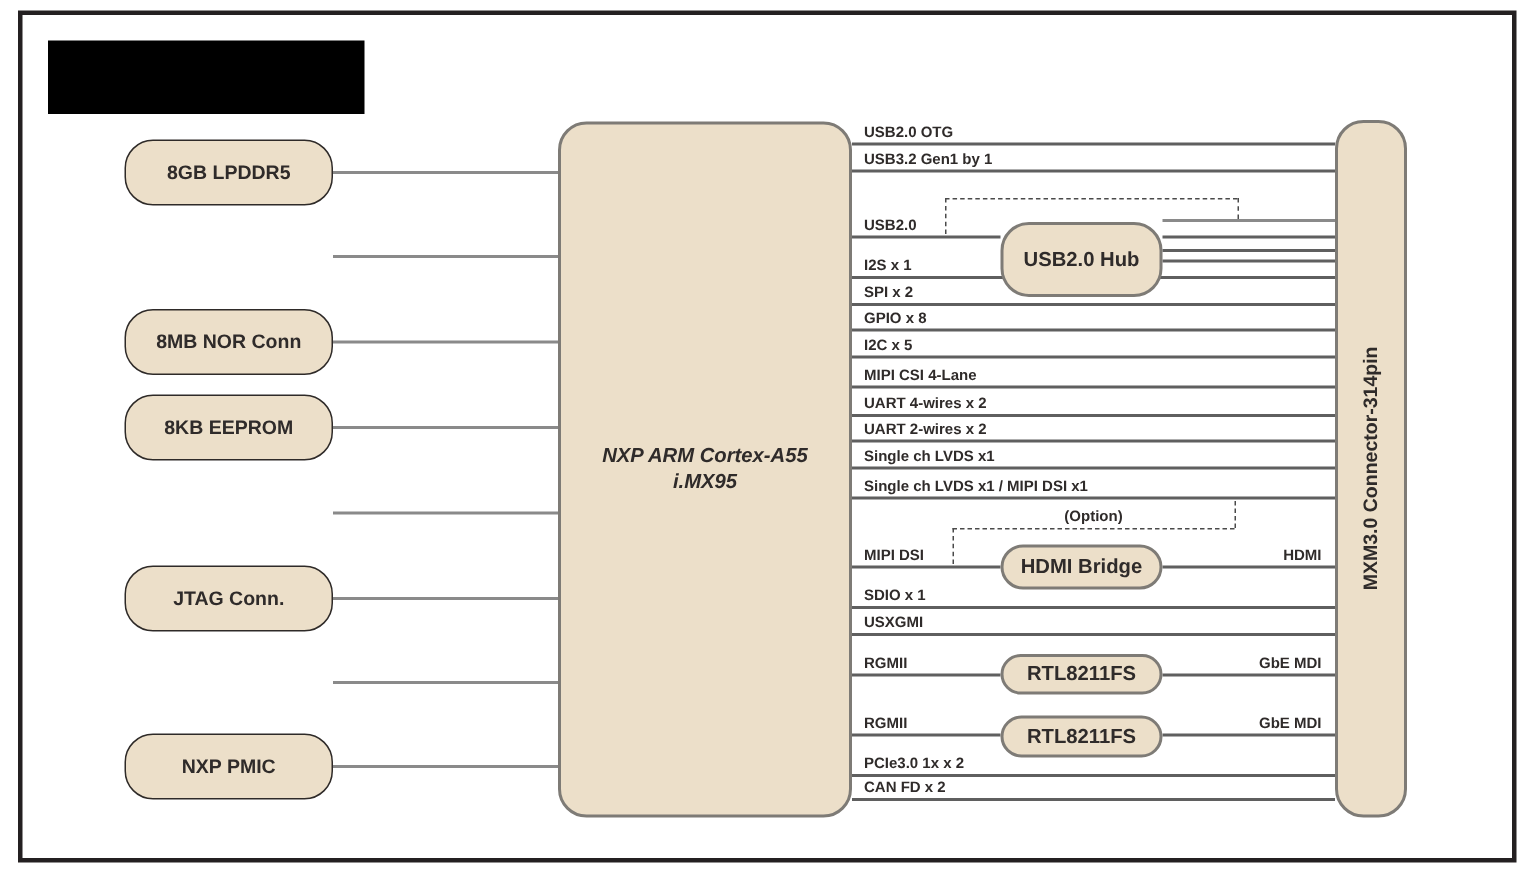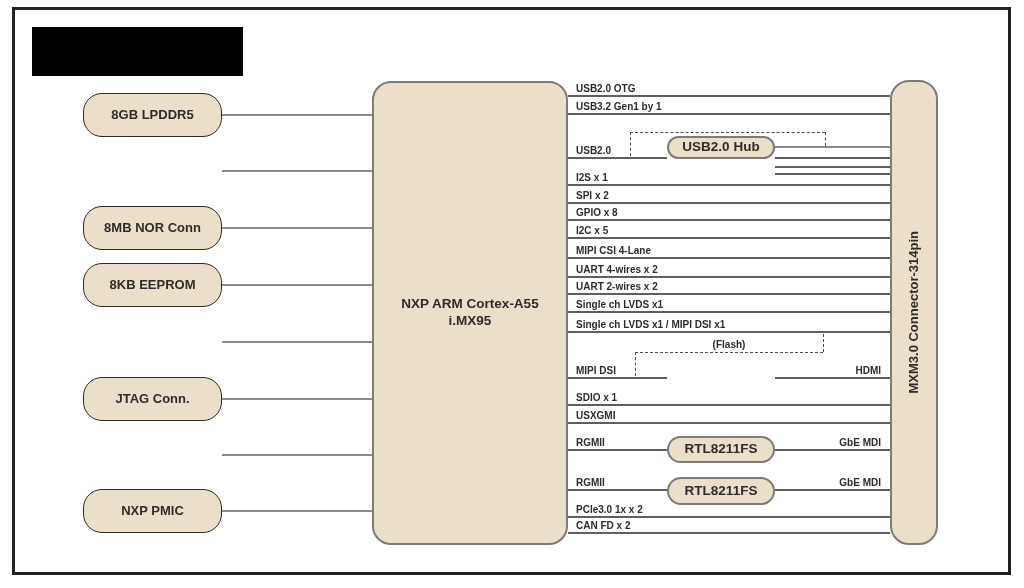--- a/index.html
+++ b/index.html
@@ -31,21 +31,21 @@
   .rightlabel{
     position:absolute;right:143px;font-size:10px;font-weight:600;height:13px;line-height:13px;
     text-align:right;white-space:nowrap;
   }
   .optlabel{
     position:absolute;font-size:10px;font-weight:600;height:13px;line-height:13px;
     text-align:center;white-space:nowrap;
   }
   .dashh{position:absolute;border-top:1.6px dashed var(--dash,#4a4a4a);height:0;}
   .dashv{position:absolute;border-left:1.6px dashed var(--dash,#4a4a4a);width:0;}
-  #soc{left:372px;top:81px;width:196px;height:464px;font-size:13.5px;}
+  #soc{left:372px;top:81px;width:196px;height:464px;font-size:13.5px;font-style:italic;}
   #connector{left:890px;top:80px;width:48px;height:465px;}
   #connector .vtext{
     writing-mode:vertical-rl;transform:rotate(180deg);
     font-weight:600;font-size:13px;white-space:nowrap;
   }
 </style>
 </head>
 <body>
 
 <div id="stage" style="--box-fill: #ecdfc9; --box-border-dark: #2e2a28; --box-border-gray: #7e7b76; --line-gray: #8a8a8a; --line-dark: #5f5f5f; --dash: #4a4a4a; --frame: #242021; --text: #2f2b2a; --logo-fill: #000000;">
@@ -112,38 +112,41 @@
 
   <div class="hline" style="left:568px;top:377px;width:99px"></div>
   <div class="hline" style="left:775px;top:377px;width:115px"></div>
 
   <div class="hline" style="left:568px;top:449px;width:99px"></div>
   <div class="hline" style="left:775px;top:449px;width:115px"></div>
 
   <div class="hline" style="left:568px;top:489px;width:99px"></div>
   <div class="hline" style="left:775px;top:489px;width:115px"></div>
 
-  <div class="box chipbox" style="top:136px;height:23px">
+  <div class="box chipbox" style="top:148px;height:50px">
       <span>USB2.0 Hub</span>
+    </div>
+  <div class="box chipbox" style="top:363px;height:30px">
+      <span>HDMI Bridge</span>
     </div>
   <div class="box chipbox" style="top:436px;height:27px">
       <span>RTL8211FS</span>
     </div>
   <div class="box chipbox" style="top:477px;height:28px">
       <span>RTL8211FS</span>
     </div>
 
   <div class="dashh" style="left:630px;top:132px;width:195px"></div>
   <div class="dashv" style="left:630px;top:132px;height:24px"></div>
   <div class="dashv" style="left:825px;top:132px;height:14px"></div>
 
   <div class="dashh" style="left:635px;top:352px;width:188px"></div>
   <div class="dashv" style="left:635px;top:352px;height:24px"></div>
   <div class="dashv" style="left:823px;top:334px;height:18px"></div>
-  <div class="optlabel" style="left:635px;width:188px;top:338px">(Flash)</div>
+  <div class="optlabel" style="left:635px;width:188px;top:338px">(Option)</div>
 
   <div class="buslabel" style="top:82px">USB2.0 OTG</div>
   <div class="buslabel" style="top:100px">USB3.2 Gen1 by 1</div>
   <div class="buslabel" style="top:144px">USB2.0</div>
   <div class="buslabel" style="top:171px">I2S x 1</div>
   <div class="buslabel" style="top:189px">SPI x 2</div>
   <div class="buslabel" style="top:206px">GPIO x 8</div>
   <div class="buslabel" style="top:224px">I2C x 5</div>
   <div class="buslabel" style="top:244px">MIPI CSI 4-Lane</div>
   <div class="buslabel" style="top:263px">UART 4-wires x 2</div>

